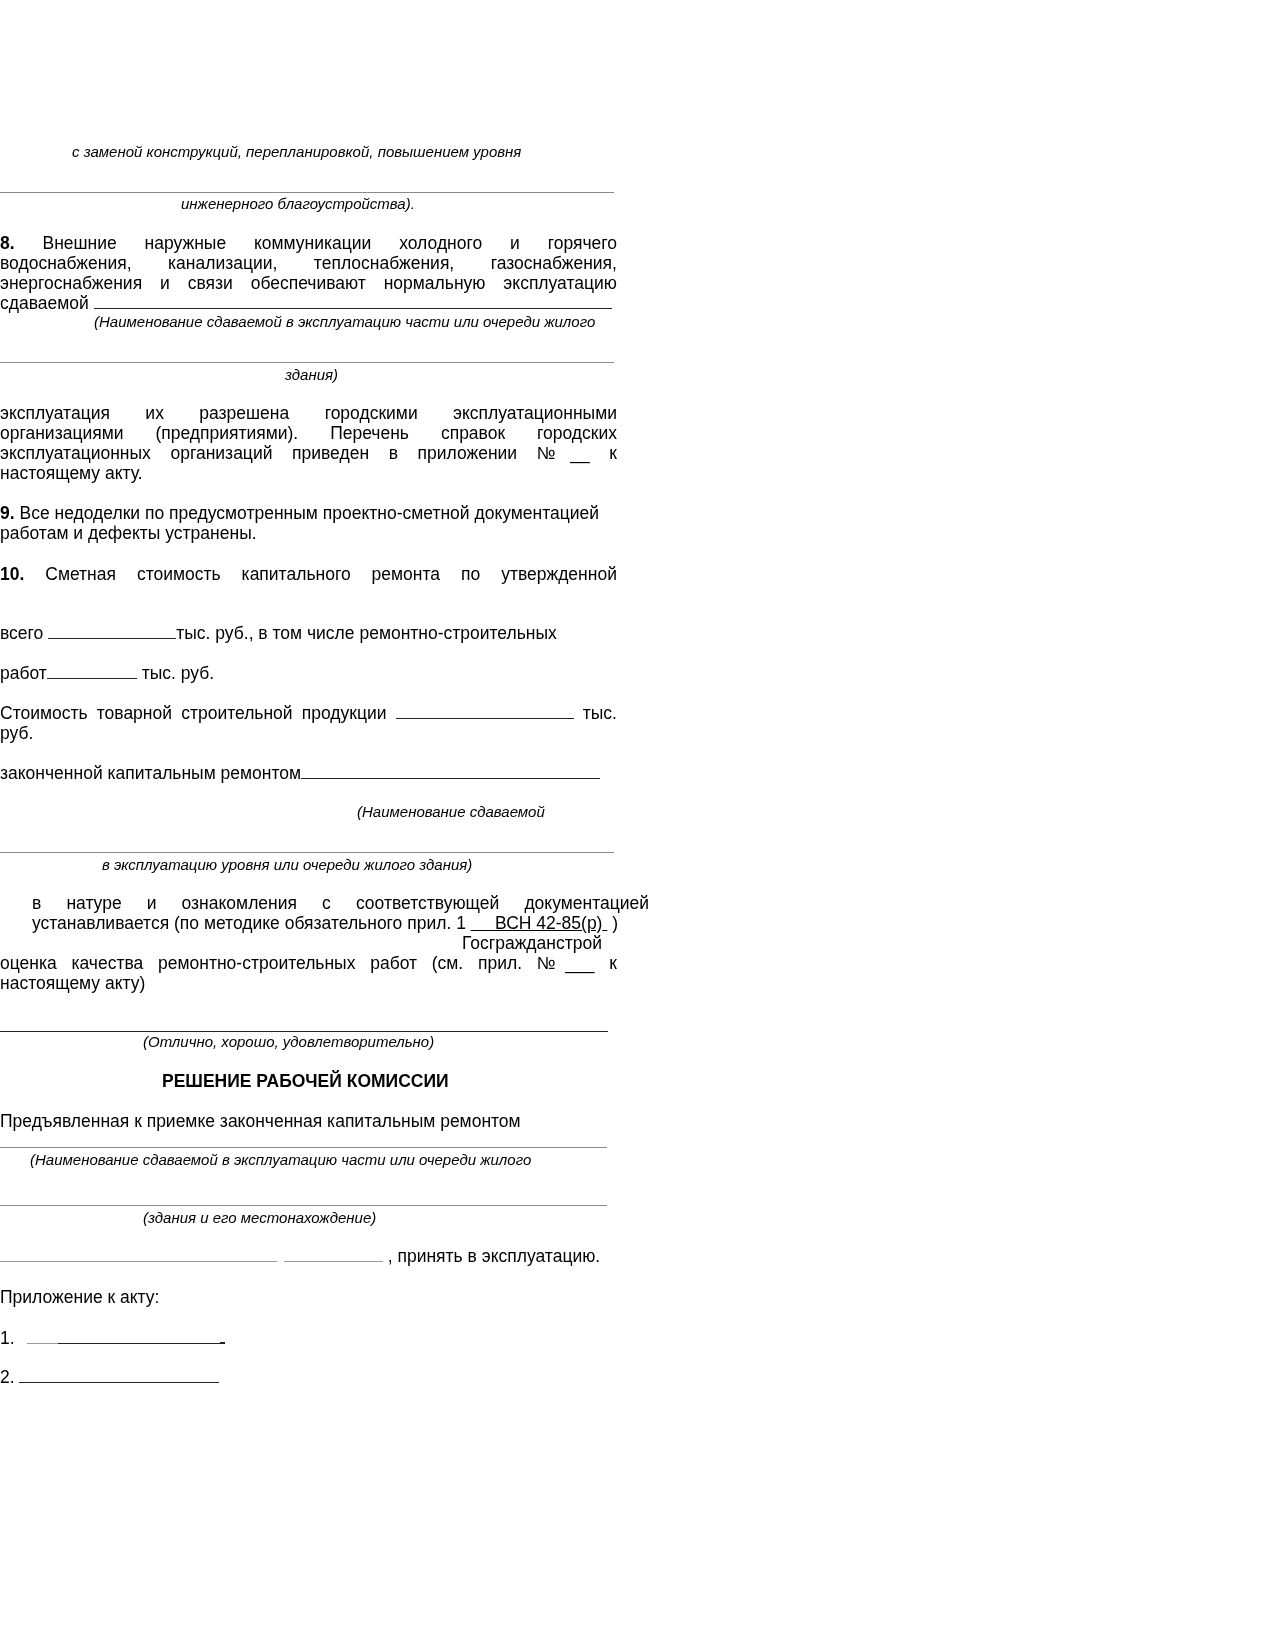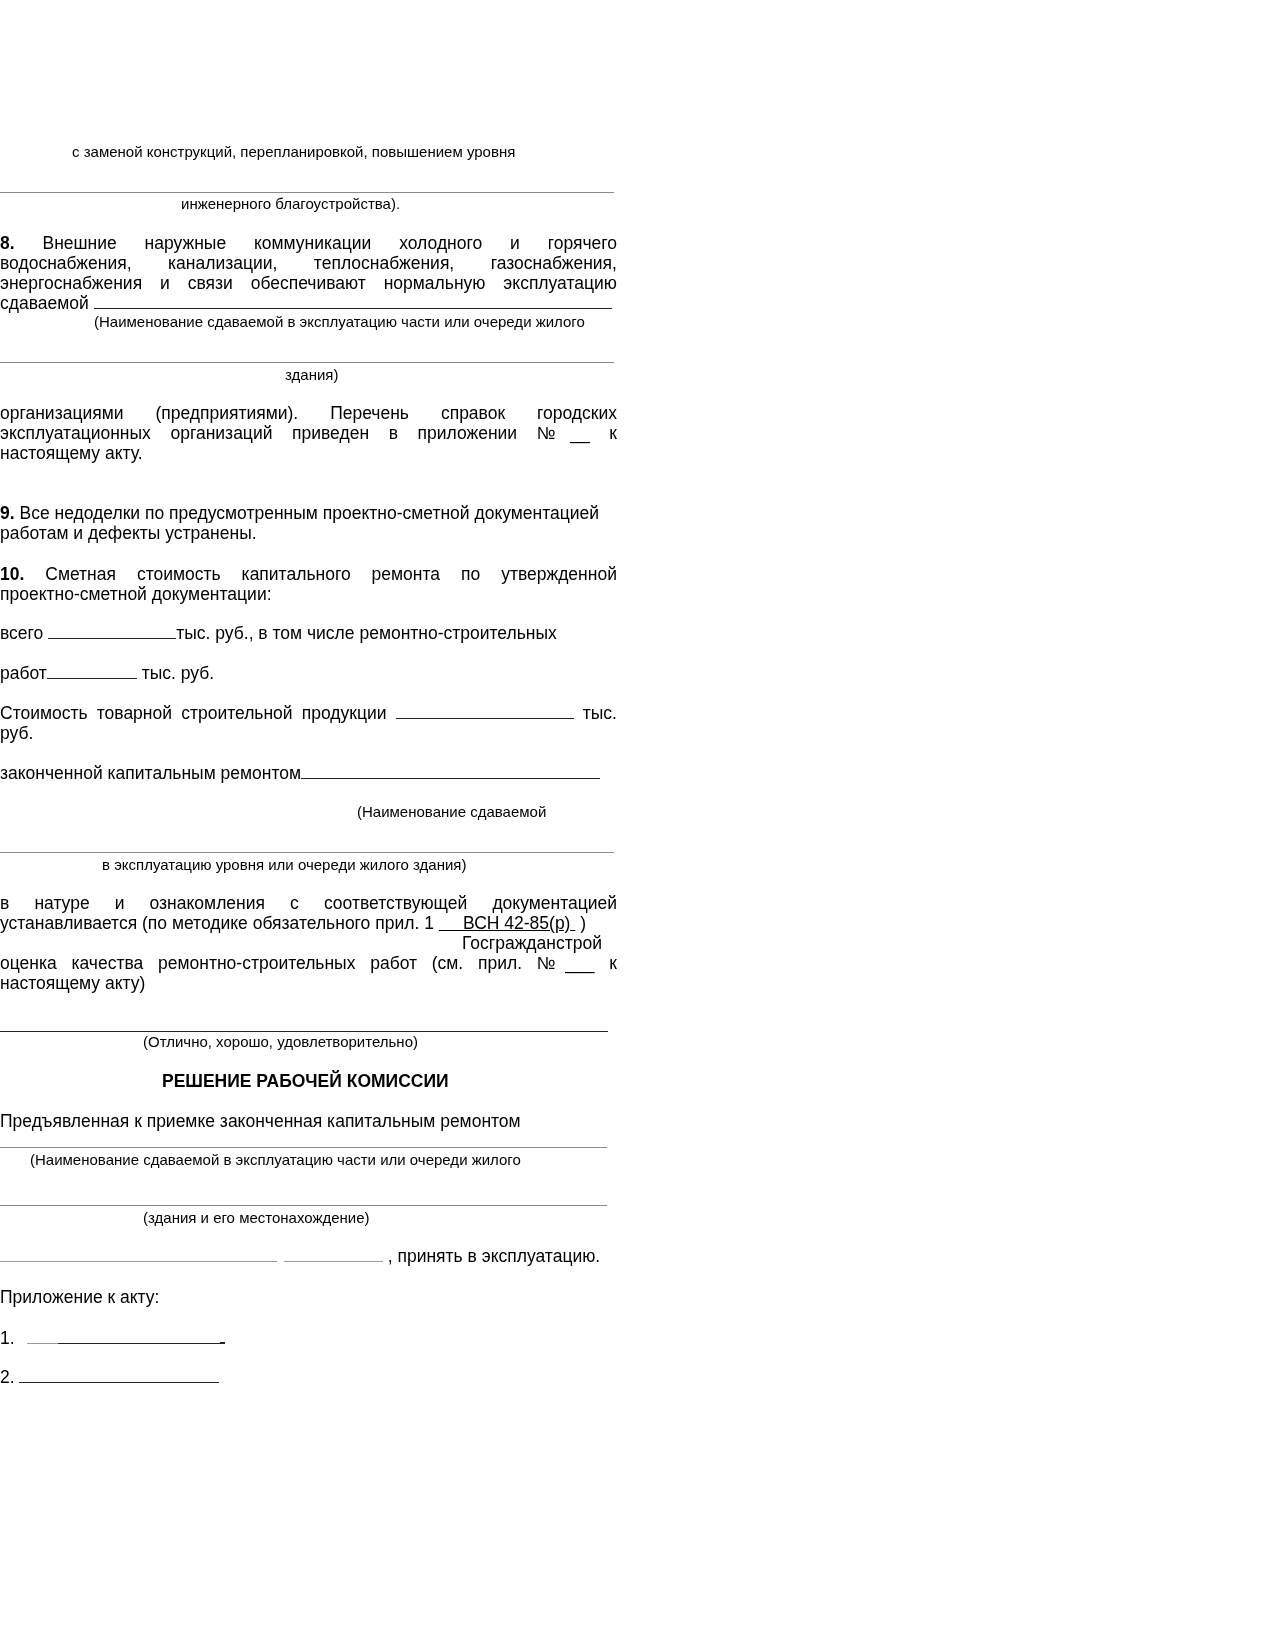--- a/index.html
+++ b/index.html
@@ -1,19 +1,19 @@
 <!DOCTYPE html>
 <html><head>
 <meta charset="utf-8">
 <style>
   html, body { margin: 0; padding: 0; background: #ffffff; }
   body { width: 1275px; height: 1651px; position: relative; overflow: hidden; color: #000; }
   .page { position: absolute; left: 0; top: 0; width: 640px; font-family: "Liberation Sans", sans-serif; font-size: 17.5px; line-height: 20px; }
   .abs { position: absolute; }
-  .cap { font-size: 15px; line-height: 18px; white-space: nowrap; }
+  .cap { font-style: italic; font-size: 15px; line-height: 18px; white-space: nowrap; }
   .rule { position: absolute; left: 0; height: 0; border-top: 1px solid #8a8a8a; }
   .rule.dark { border-top: 1px solid #222; }
   .para { position: absolute; left: 0; width: 640px; text-align: justify; text-align-last: left; }
   .justify-line { display: block; text-align: justify; text-align-last: justify; white-space: nowrap; }
   .line { display: block; white-space: nowrap; }
   b { font-weight: bold; }
   .blank { display: inline-block; border-bottom: 1px solid #222; height: 15px; vertical-align: baseline; }
   .blank.light { border-bottom-color: #9a9a9a; }
   .u { text-decoration: underline; }
   .heading { font-weight: bold; font-size: 17.5px; white-space: nowrap; }
@@ -55,20 +55,27 @@
       <span>сдаваемой</span>
       <span class="blank" style="width:518px;"></span>
     </span>
   </div>
   <div class="abs cap" style="left:94px; top:313px;">(Наименование сдаваемой в эксплуатацию части или очереди жилого</div>
   <div class="rule" style="top:362px; width:614px;"></div>
   <div class="abs cap" style="left:285px; top:366px;">здания)</div>
 
   <div class="para" style="top:403px; width:617px;">
     <span class="justify-line">
+      <span>эксплуатация</span>
+      <span>их</span>
+      <span>разрешена</span>
+      <span>городскими</span>
+      <span>эксплуатационными</span>
+    </span>
+    <span class="justify-line">
       <span>организациями</span>
       <span>(предприятиями).</span>
       <span>Перечень</span>
       <span>справок</span>
       <span>городских</span>
     </span>
     <span class="justify-line">
       <span>эксплуатационных</span>
       <span>организаций</span>
       <span>приведен</span>
@@ -91,21 +98,20 @@
   <div class="para" style="top:564px; width:617px;">
     <span class="justify-line">
       <b>10.</b>
       <span>Сметная</span>
       <span>стоимость</span>
       <span>капитального</span>
       <span>ремонта</span>
       <span>по</span>
       <span>утвержденной</span>
     </span>
-    <span class="line">проектно-сметной документации:</span>
   </div>
 
   <div class="abs line" style="left:0; top:623px;">
     <span>всего</span>
     <span class="blank" style="width:128px;"></span><span>тыс. руб., в том числе ремонтно-строительных</span>
   </div>
 
   <div class="abs line" style="left:0; top:663px;">
     <span>работ</span><span class="blank" style="width:90px;"></span><span> тыс. руб.</span>
   </div>
@@ -121,21 +127,21 @@
 
   <div class="para" style="top:763px; width:617px;">
     <span class="line">
       <span>законченной капитальным ремонтом</span><span class="blank" style="width:299px;"></span>
     </span>
   </div>
   <div class="abs cap" style="left:357px; top:803px;">(Наименование сдаваемой</div>
   <div class="rule" style="top:852px; width:614px;"></div>
   <div class="abs cap" style="left:102px; top:856px;">в эксплуатацию уровня или очереди жилого здания)</div>
 
-  <div class="para" style="top:893px; width:617px;">
+  <div class="para" style="top:893px; width:617px;margin-left:32px;">
     <span class="justify-line">
       <span>в</span>
       <span>натуре</span>
       <span>и</span>
       <span>ознакомления</span>
       <span>с</span>
       <span>соответствующей</span>
       <span>документацией</span>
     </span>
     <span class="line">

